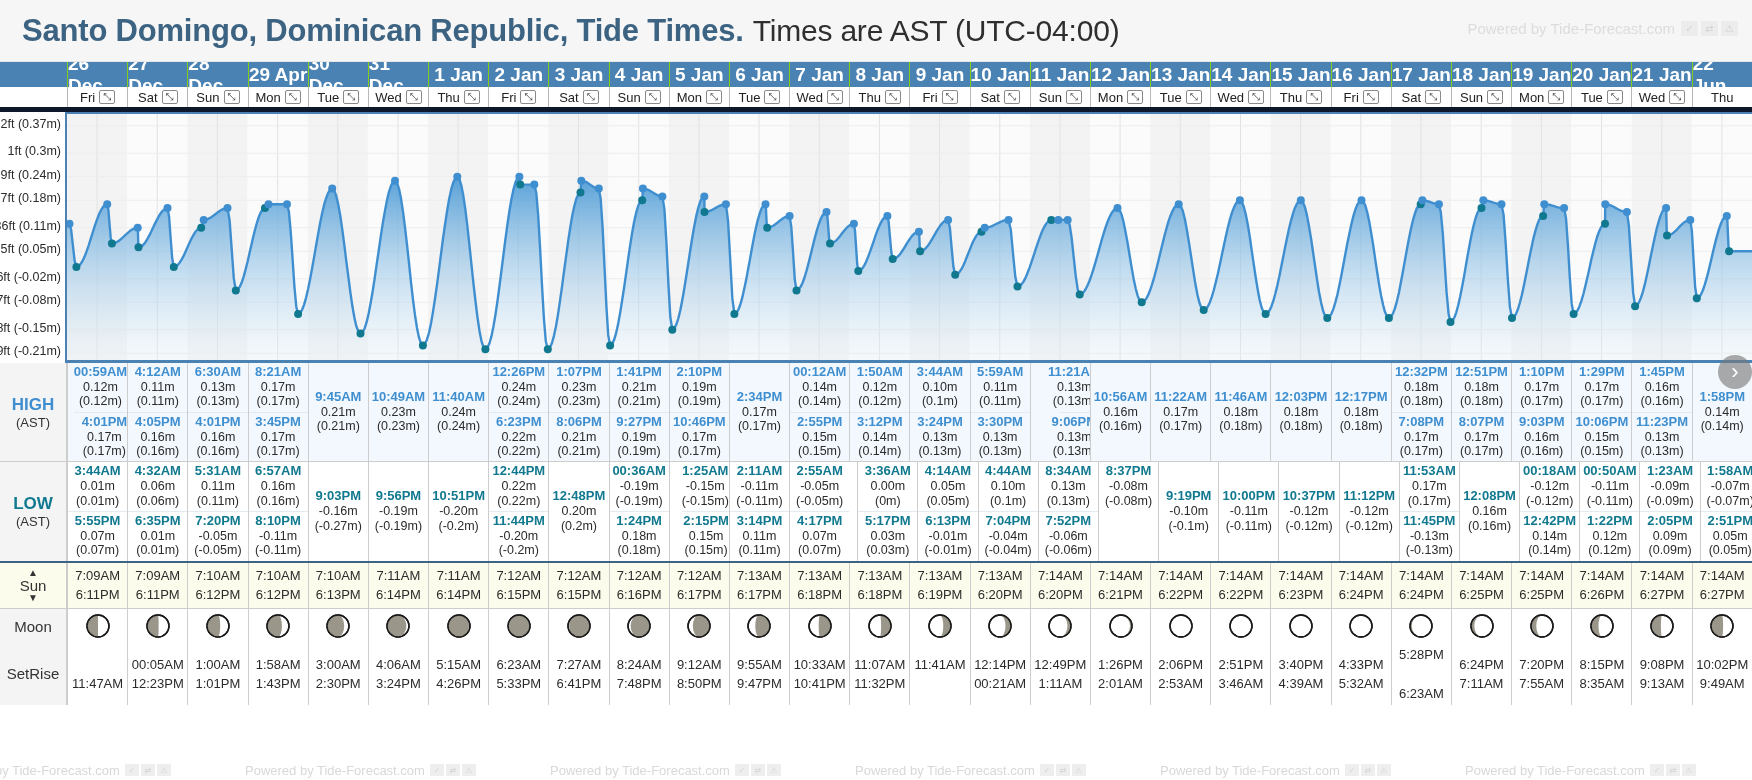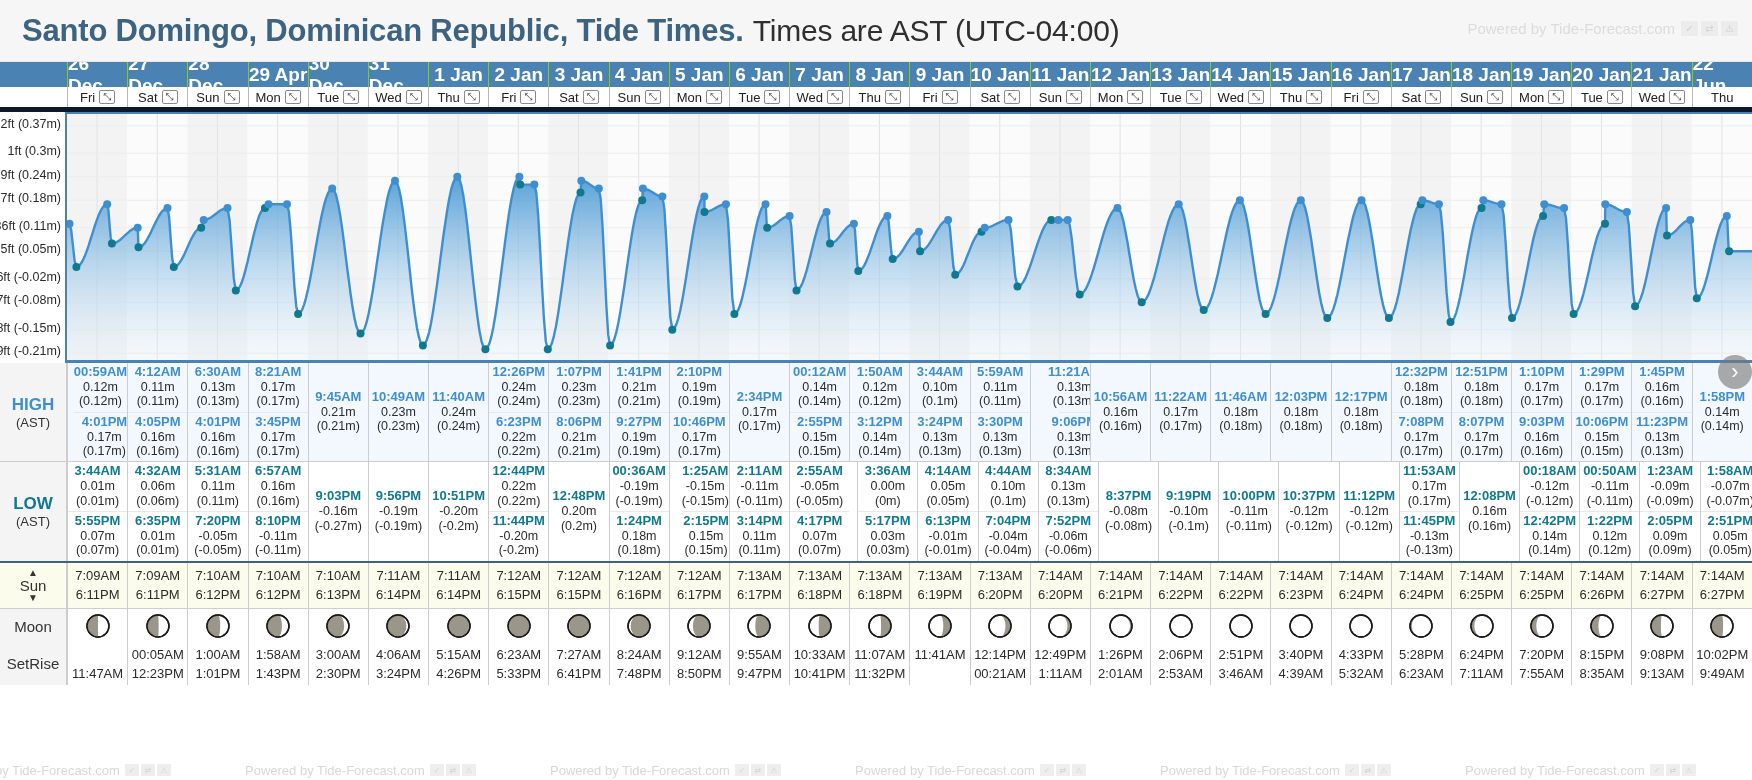--- a/index.html
+++ b/index.html
@@ -1019,21 +1019,21 @@
             <div class="t">8:34AM</div>
             <div class="v">0.13m</div>
             <div class="p">(0.13m)</div>
           </div>
           <div class="tideentry blockrow">
             <div class="t">7:52PM</div>
             <div class="v">-0.06m</div>
             <div class="p">(-0.06m)</div>
           </div>
         </div>
-        <div class="tidecol low-block" style="width: 60.1786px; justify-content: center;">
+        <div class="tidecol low-block" style="width: 60.1786px; ">
           <div class="tideentry blockrow">
             <div class="t">8:37PM</div>
             <div class="v">-0.08m</div>
             <div class="p">(-0.08m)</div>
           </div>
         </div>
         <div class="tidecol low-block" style="width: 60.1786px; justify-content: center;">
           <div class="tideentry blockrow">
             <div class="t">9:19PM</div>
             <div class="v">-0.10m</div>
@@ -1541,21 +1541,21 @@
           <div>3:46AM</div>
         </div>
         <div class="msrcol" style="width: 60.1786px;">
           <div>3:40PM</div>
           <div>4:39AM</div>
         </div>
         <div class="msrcol" style="width: 60.1786px;">
           <div>4:33PM</div>
           <div>5:32AM</div>
         </div>
-        <div class="msrcol" style="width: 60.1786px;">
+        <div class="msrcol" style="width: 60.1786px; gap: 20px;">
           <div>5:28PM</div>
           <div>6:23AM</div>
         </div>
         <div class="msrcol" style="width: 60.1786px;">
           <div>6:24PM</div>
           <div>7:11AM</div>
         </div>
         <div class="msrcol" style="width: 60.1786px;">
           <div>7:20PM</div>
           <div>7:55AM</div>

